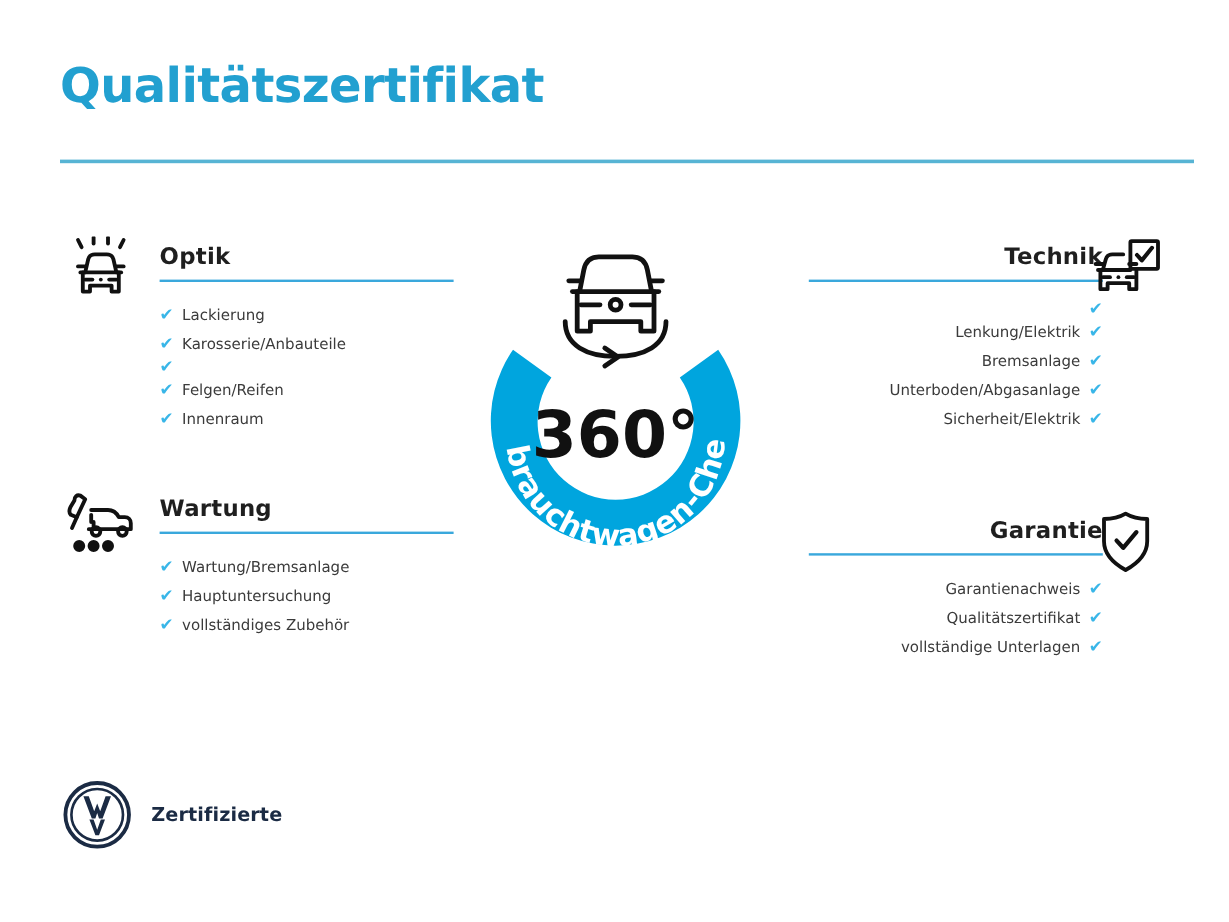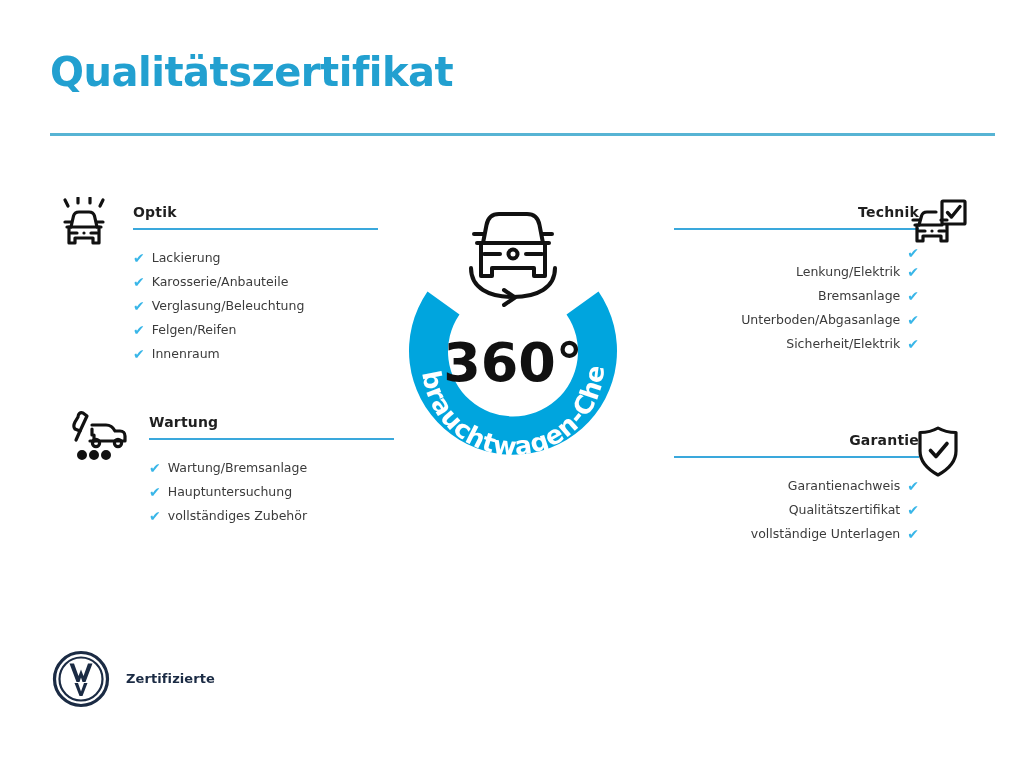--- a/index.html
+++ b/index.html
@@ -44,28 +44,28 @@
     height: 3px;
     background: #57b4d4;
   }
 
   
   .quadrant {
     position: absolute;
     width: 300px;
   }
   .q-optik   { left: 50px;  top: 205px; }
-  .q-wartung { left: 66px;  top: 415px; }
+  .q-wartung { left: 50px;  top: 415px; }
   .q-technik { left: 674px; top: 205px; }
   .q-garantie{ left: 674px; top: 433px; }
 
   .quadrant.right { text-align: right; }
 
   .q-heading {
-    font-size: 14px;
+    font-size: 19px;
     font-weight: 700;
     color: #1f1f1f;
     letter-spacing: 0.2px;
     line-height: 1;
     padding-bottom: 9px;
     margin-left: 83px;
     width: 245px;
   }
   .quadrant.right .q-heading {
     margin-left: 0;
@@ -141,21 +141,21 @@
     position: absolute;
     left: 52px;
     top: 650px;
     display: flex;
     align-items: center;
   }
   .vw-logo { width: 58px; height: 58px; flex: 0 0 58px; }
   .vw-logo svg { display: block; width: 100%; height: 100%; }
   .vw-text {
     margin-left: 16px;
-    font-size: 13px;
+    font-size: 16px;
     font-weight: 700;
     line-height: 1.35;
     color: #1b2b44;
     letter-spacing: 0.1px;
   }
 </style>
 </head>
 <body>
 
 <div class="page">
@@ -186,21 +186,20 @@
       <li>
           <span class="chk">✔</span>
           <span>Lackierung</span>
         </li>
       <li>
           <span class="chk">✔</span>
           <span>Karosserie/Anbauteile</span>
         </li>
       <li>
           <span class="chk">✔</span>
-          <span>Verglasung/Beleuchtung</span>
         </li>
       <li>
           <span class="chk">✔</span>
           <span>Felgen/Reifen</span>
         </li>
       <li>
           <span class="chk">✔</span>
           <span>Innenraum</span>
         </li>
     </ul>

